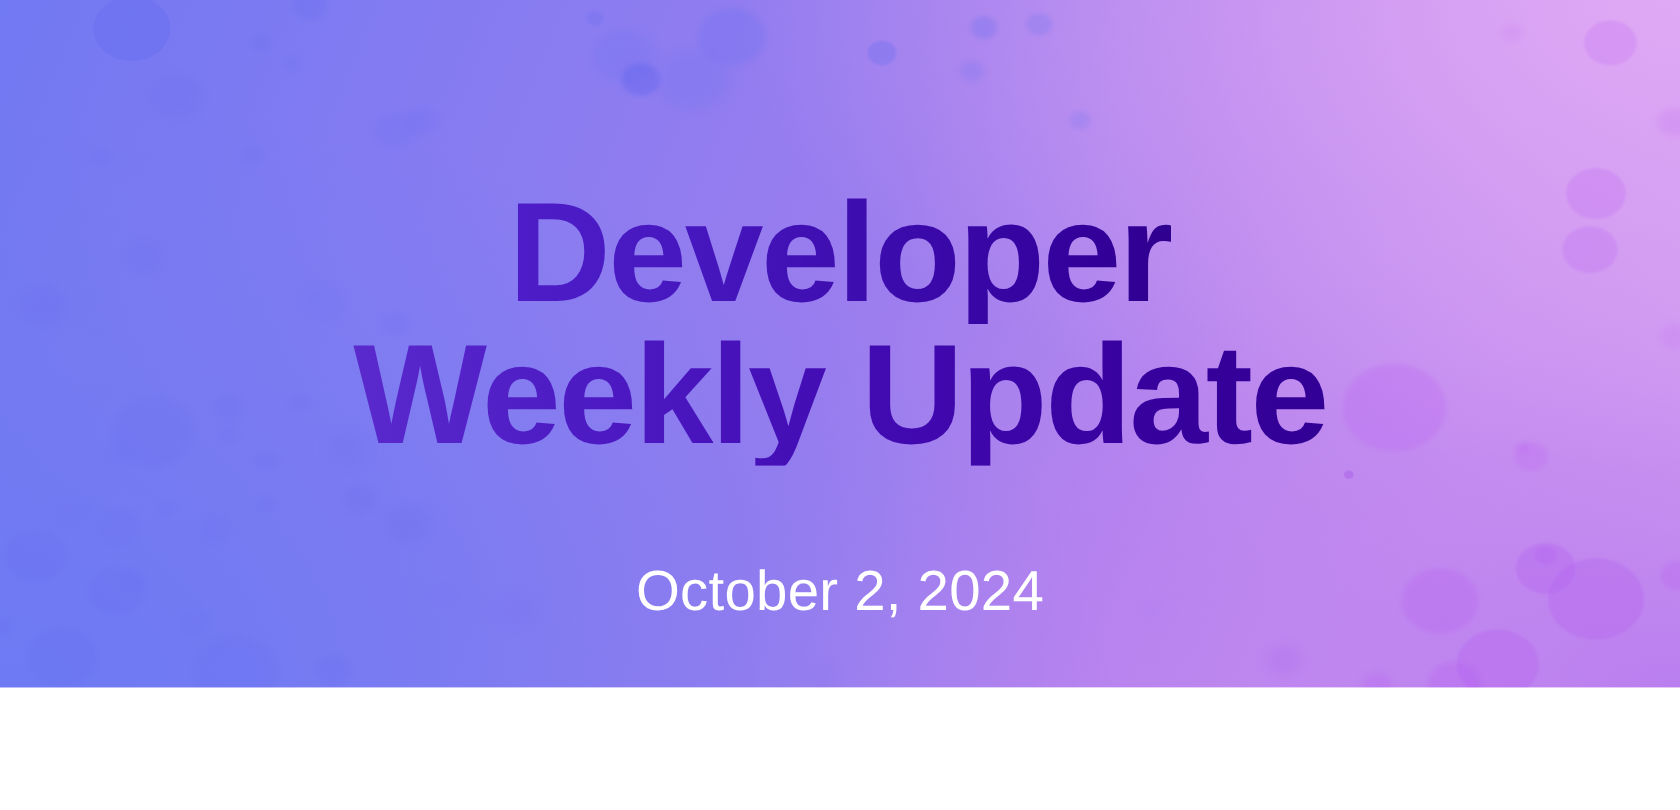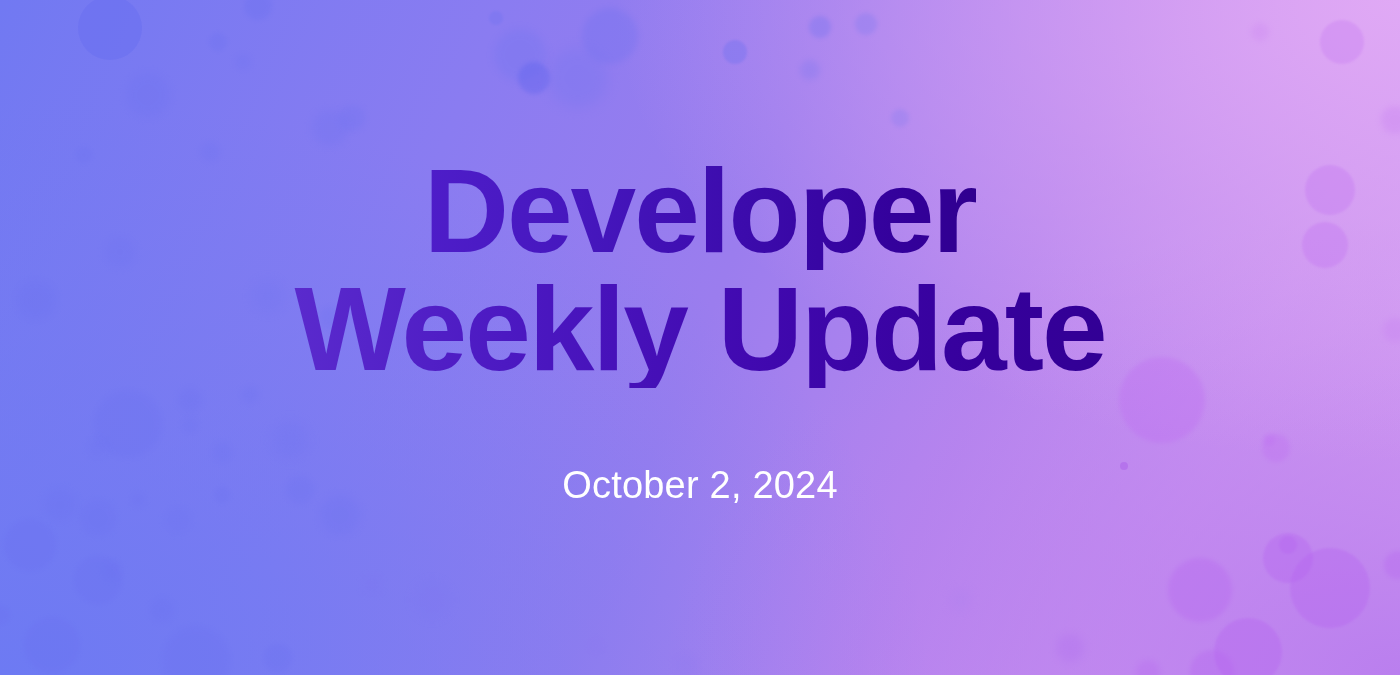--- a/index.html
+++ b/index.html
@@ -4,21 +4,21 @@
 <style>
   html, body {
     margin: 0;
     padding: 0;
     background: #ffffff;
   }
 
   #slide {
     position: relative;
     width: 1400px;
-    height: 675px;
+    height: 573px;
     overflow: hidden;
     font-family: "Liberation Sans", sans-serif;
     
     background:
       radial-gradient(ellipse 78% 95% at 100% 0%, rgba(225,170,245,0.95) 0%, rgba(214,160,243,0.55) 38%, rgba(214,160,243,0) 72%),
       radial-gradient(ellipse 70% 90% at 100% 100%, rgba(183,123,238,0.92) 0%, rgba(183,123,238,0.45) 42%, rgba(183,123,238,0) 75%),
       radial-gradient(ellipse 85% 110% at 0% 100%, rgba(108,122,243,0.95) 0%, rgba(110,123,242,0.40) 45%, rgba(110,123,242,0) 78%),
       linear-gradient(112deg, #7179F2 0%, #8A7CF1 30%, #9B7DEE 50%, #B586EE 68%, #CE99F1 84%, #DCA8F2 100%);
   }
 
@@ -59,21 +59,21 @@
     margin-top: 152px;
     background-image: linear-gradient(90deg, #4E1DC9 0%, #4617BE 28%, #3C0BAC 58%, #33009A 88%, #30008F 100%);
   }
 
   #title-line-2 {
     background-image: linear-gradient(90deg, #5A2ACD 0%, #4C19C2 26%, #4109B0 56%, #36009C 84%, #320095 100%);
   }
 
   #subtitle {
     margin-top: 76px;
-    font-size: 38px;
+    font-size: 47px;
     font-weight: normal;
     letter-spacing: 0.2px;
     color: #FFFFFF;
     text-align: center;
     white-space: nowrap;
   }
 </style>
 </head>
 <body>
 

